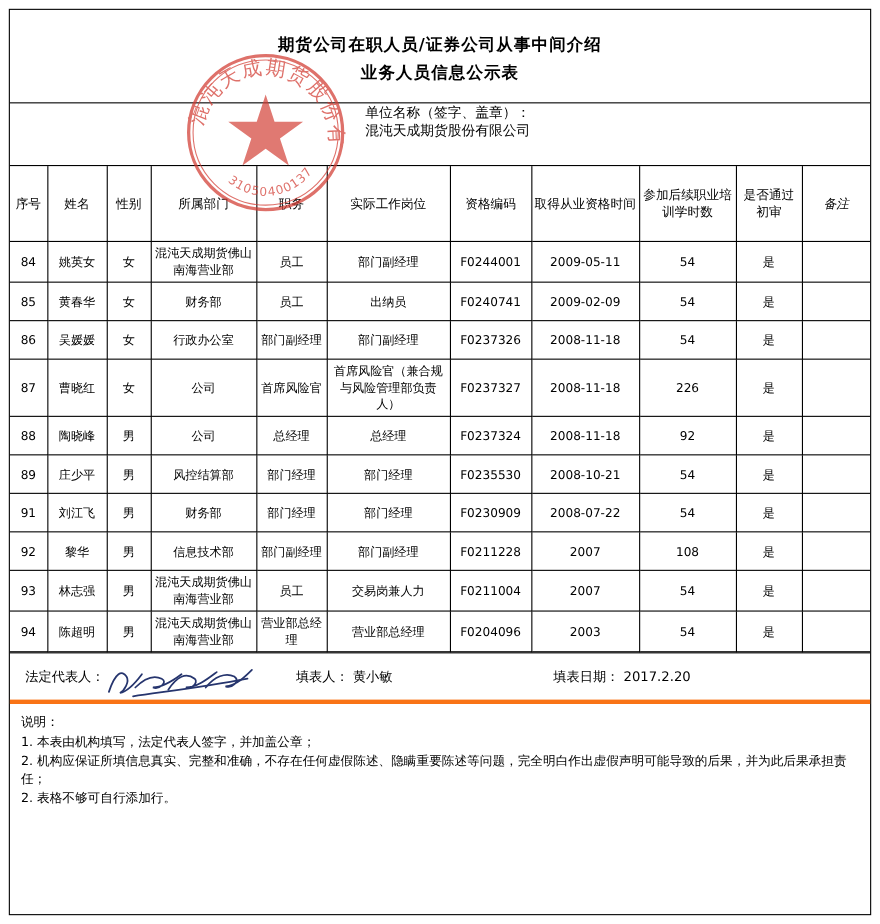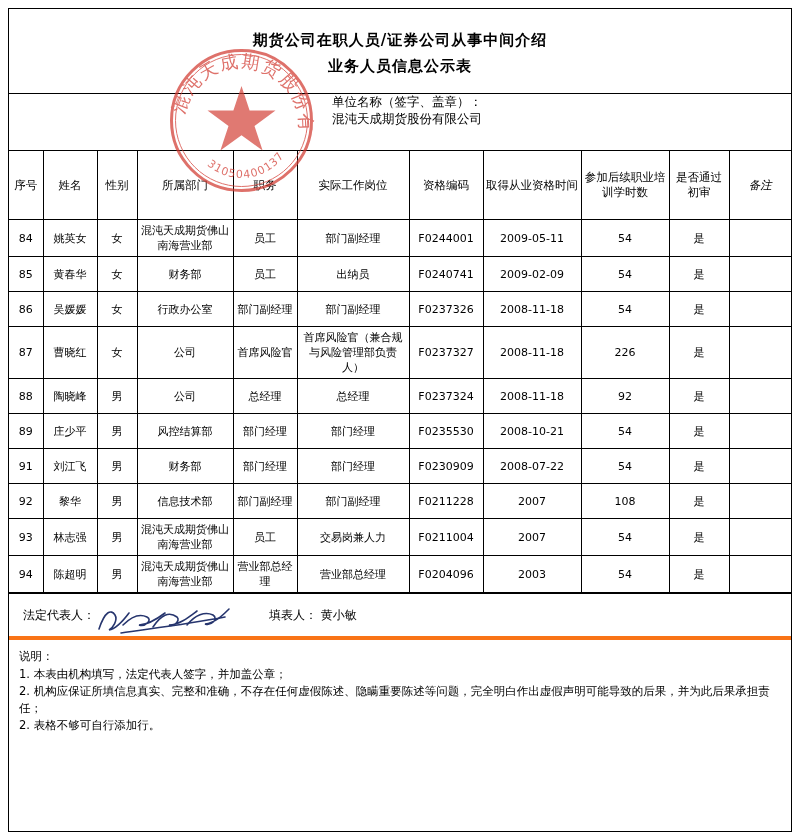--- a/index.html
+++ b/index.html
@@ -338,20 +338,24 @@
             <path d="M92 22 C100 12, 110 8, 118 12 C124 16, 116 23, 110 21 C120 20, 128 12, 134 6"></path>
             <path d="M26 30 C52 26, 88 22, 130 14"></path>
           </g>
         </svg>
       </span>
     </div>
     <div class="sign-cell b">
       <span>填表人：</span>
       <span>黄小敏</span>
     </div>
+    <div class="sign-cell c">
+      <span>填表日期：</span>
+      <span>2017.2.20</span>
+    </div>
   </div>
 
   <div class="notes">
     <div class="n-title">说明：</div>
     <div>1. 本表由机构填写，法定代表人签字，并加盖公章；</div>
     <div>2. 机构应保证所填信息真实、完整和准确，不存在任何虚假陈述、隐瞒重要陈述等问题，完全明白作出虚假声明可能导致的后果，并为此后果承担责任；</div>
     <div>2. 表格不够可自行添加行。</div>
   </div>
 
 </div>

